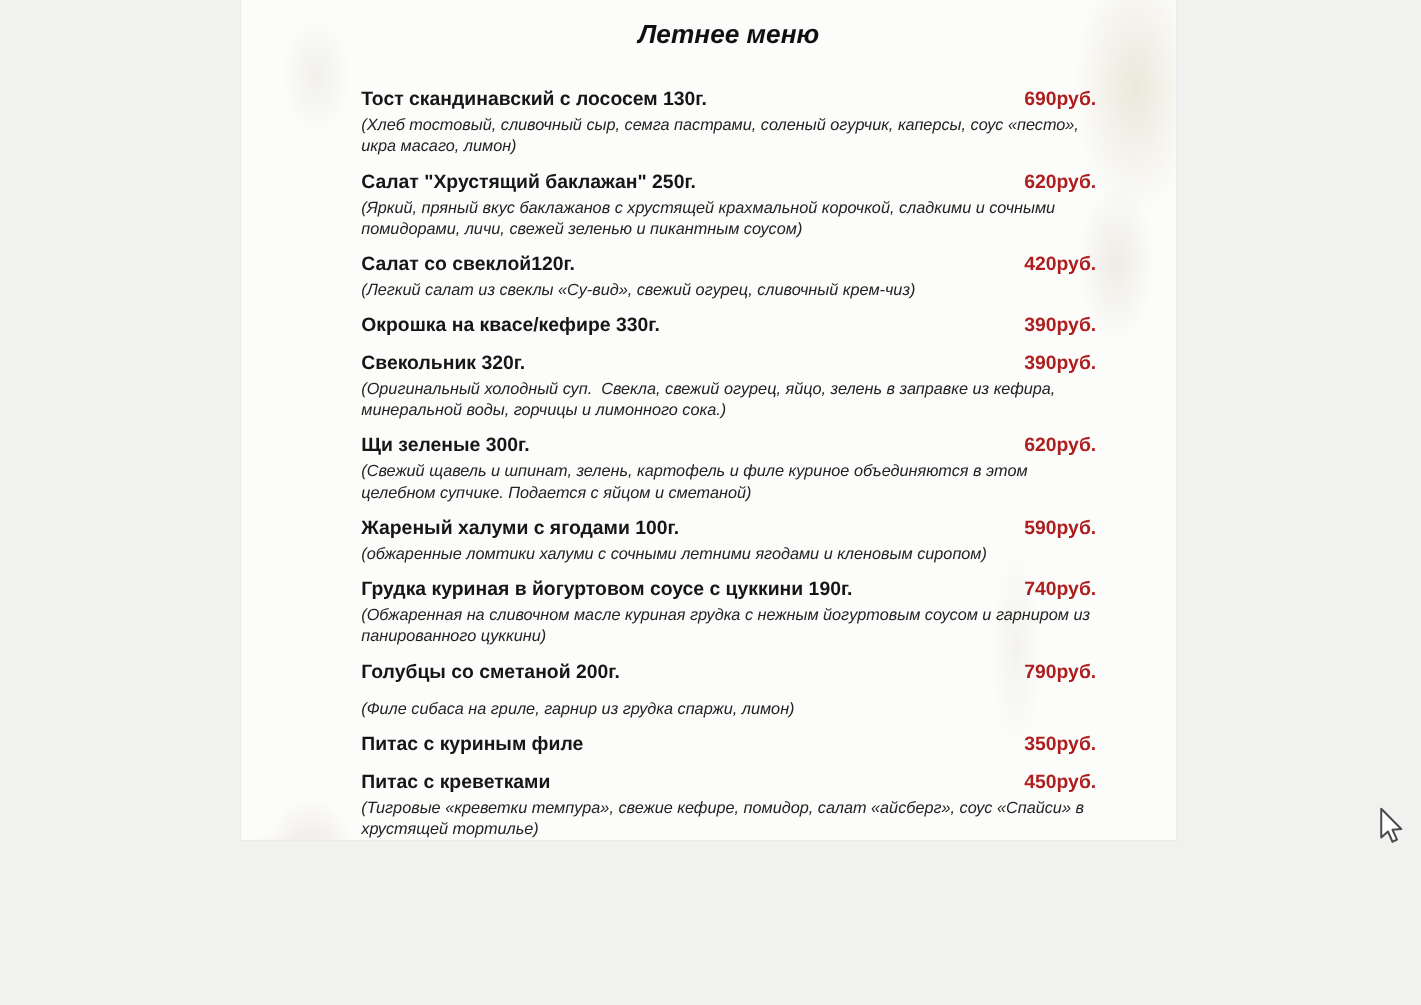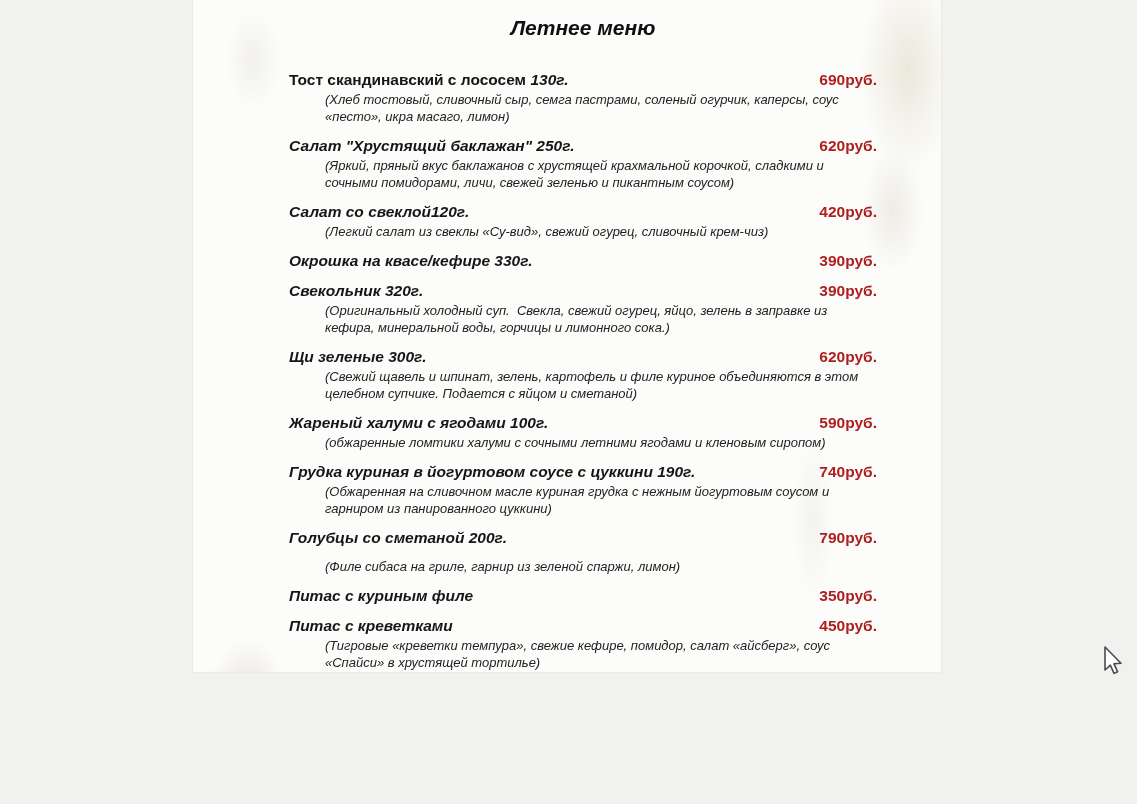--- a/index.html
+++ b/index.html
@@ -49,34 +49,33 @@
     display:flex;
     justify-content:space-between;
     align-items:baseline;
     font-size:15.5px;
     line-height:19px;
     font-weight:bold;
     margin-bottom:2px;
   }
   .item-title{color:#161616;}
   .t-plain{font-style:normal;}
-  .t-italic{font-style:italic;text-align:right;}
+  .t-italic{text-align:right;}
   .item-price{
     color:var(--price-color);
     white-space:nowrap;
     padding-left:12px;
   }
   .item-desc{
     font-size:13px;
     line-height:17px;
     font-style:italic;
     max-width:590px;
     white-space:pre-wrap;
     color:#222;
-    margin-left:36px;
   }
   .cursor{
     position:absolute;
     left:1100px;top:645px;
     width:24px;height:32px;
     pointer-events:none;
   }
 </style>
 </head>
 <body>
@@ -149,21 +148,21 @@
   </div>
 
   <div class="item">
     <div class="item-head">
       <span class="item-title"><span class="t-plain"></span><span class="t-italic">Голубцы со сметаной 200г.</span></span>
       <span class="item-price">790руб.</span>
     </div>
   </div>
 
   <div class="item">
-    <div class="item-desc">(Филе сибаса на гриле, гарнир из зеленой спаржи, лимон)</div>
+    <div class="item-desc">(Филе сибаса на гриле, гарнир из грудка спаржи, лимон)</div>
   </div>
 
   <div class="item">
     <div class="item-head">
       <span class="item-title"><span class="t-plain"></span><span class="t-italic">Питас с куриным филе</span></span>
       <span class="item-price">350руб.</span>
     </div>
   </div>
 
   <div class="item">

